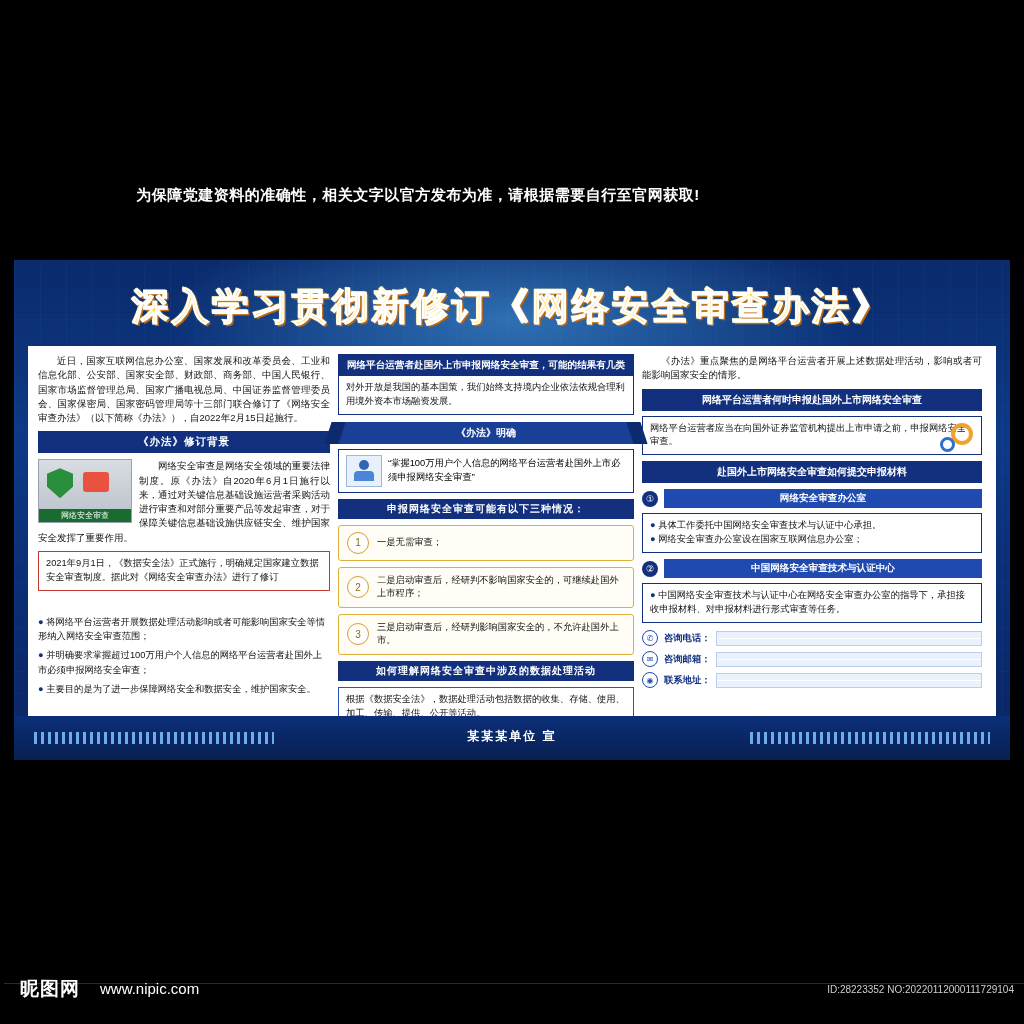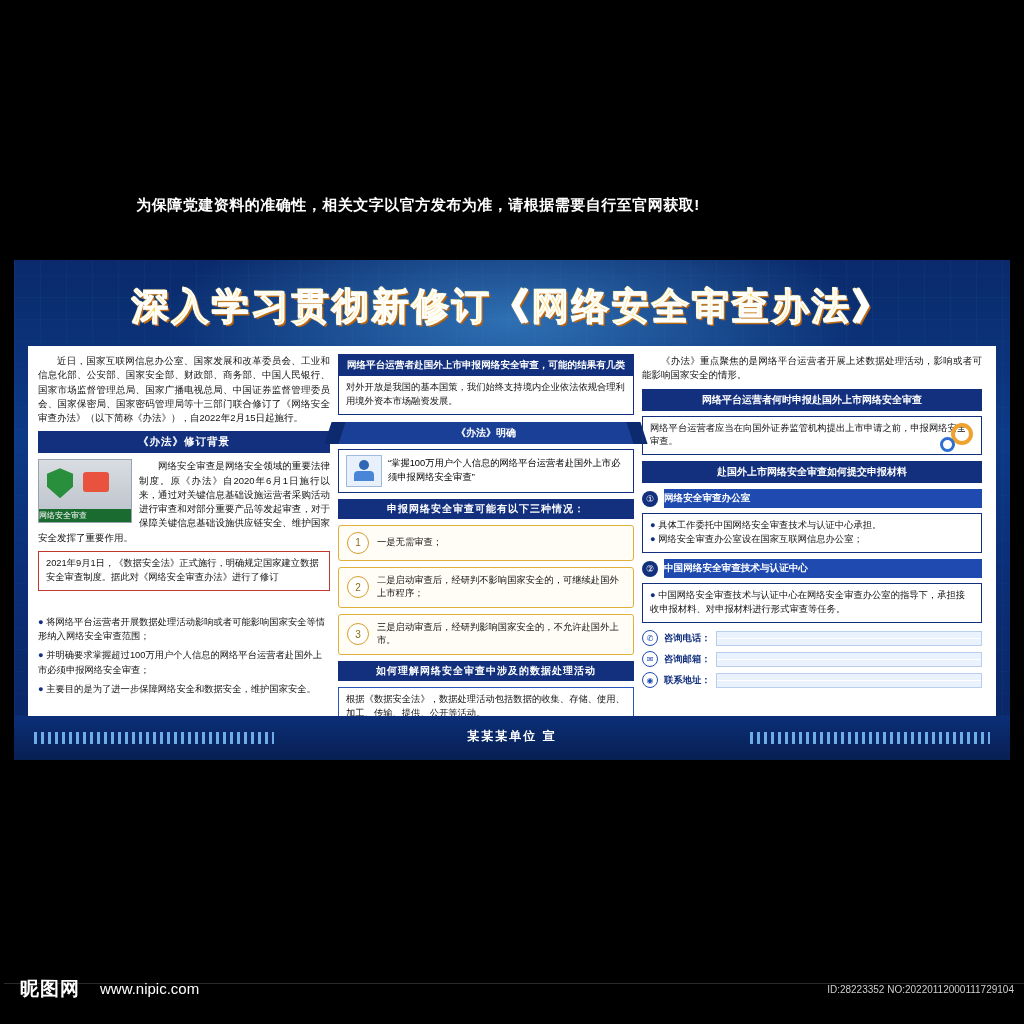--- a/index.html
+++ b/index.html
@@ -4,21 +4,21 @@
 <style>
   html,body{margin:0;padding:0;}
   body{
     width:1024px;height:1024px;background:#000;overflow:hidden;
     font-family:"Liberation Sans","DejaVu Sans",sans-serif;
   }
   .page{position:relative;width:1024px;height:1024px;background:#000;}
 
   
   .warn{
-    position:absolute;left:0;top:196px;width:836px;text-align:center;
+    position:absolute;left:0;top:186px;width:836px;text-align:center;
     color:#ffffff;font-size:15px;font-weight:bold;letter-spacing:.5px;
   }
 
   
   .poster{
     position:absolute;left:14px;top:260px;width:996px;height:500px;
     background:linear-gradient(180deg,#0a2a6b 0%,#0d3a86 35%,#0b2f78 60%,#0a2563 100%);
     overflow:hidden;
   }
   .circuit{
@@ -77,21 +77,21 @@
     width:92px;height:62px;float:left;margin:0 7px 3px 0;position:relative;
     background:linear-gradient(180deg,#d9dde2,#b9c0c9);border:1px solid #9aa3ad;
   }
   .imgbox .shield{
     position:absolute;left:8px;top:8px;width:26px;height:30px;background:#2a8f3c;
     clip-path:polygon(50% 0,100% 18%,100% 62%,50% 100%,0 62%,0 18%);
   }
   .imgbox .lock{position:absolute;left:44px;top:12px;width:26px;height:20px;background:#e8523f;border-radius:3px;}
   .imgcap{
     position:absolute;left:0;bottom:0;width:100%;background:#1a6b2f;color:#fff;
-    font-size:8px;text-align:left;padding:1px 0;box-sizing:border-box;
+    font-size:8px;text-align:center;padding:1px 0;box-sizing:border-box;
   }
 
   
   .capbar{
     background:#12307e;color:#fff;font-size:9.6px;font-weight:bold;text-align:center;
     padding:4px 6px;box-sizing:border-box;
   }
   .framed{border:1px solid #12307e;box-sizing:border-box;}
   .framed .inner{padding:5px 7px;font-size:9.3px;line-height:1.5;color:#111;}
 
@@ -130,21 +130,21 @@
   .r-title{
     background:#12307e;color:#fff;font-size:10px;font-weight:bold;text-align:center;
     padding:4px 0;margin:6px 0 5px 0;
   }
   .numhead{display:flex;align-items:center;gap:6px;margin:6px 0 5px 0;}
   .numcircle{
     width:16px;height:16px;border-radius:50%;background:#12307e;color:#fff;font-size:9px;
     display:flex;align-items:center;justify-content:center;flex:0 0 auto;
   }
   .numhead .bar{
-    flex:1;background:#1f4bb0;color:#fff;font-size:9.6px;font-weight:bold;padding:3px 0;
+    flex:1;background:#1f4bb0;color:#fff;font-size:9.6px;font-weight:bold;text-align:center;padding:3px 0;
   }
   .gearbox{position:relative;}
   .gear{
     position:absolute;right:8px;top:6px;width:22px;height:22px;border-radius:50%;
     border:4px solid #f0a22e;box-sizing:border-box;
   }
   .gear2{
     position:absolute;right:26px;top:20px;width:15px;height:15px;border-radius:50%;
     border:3px solid #2f6fd0;box-sizing:border-box;
   }

